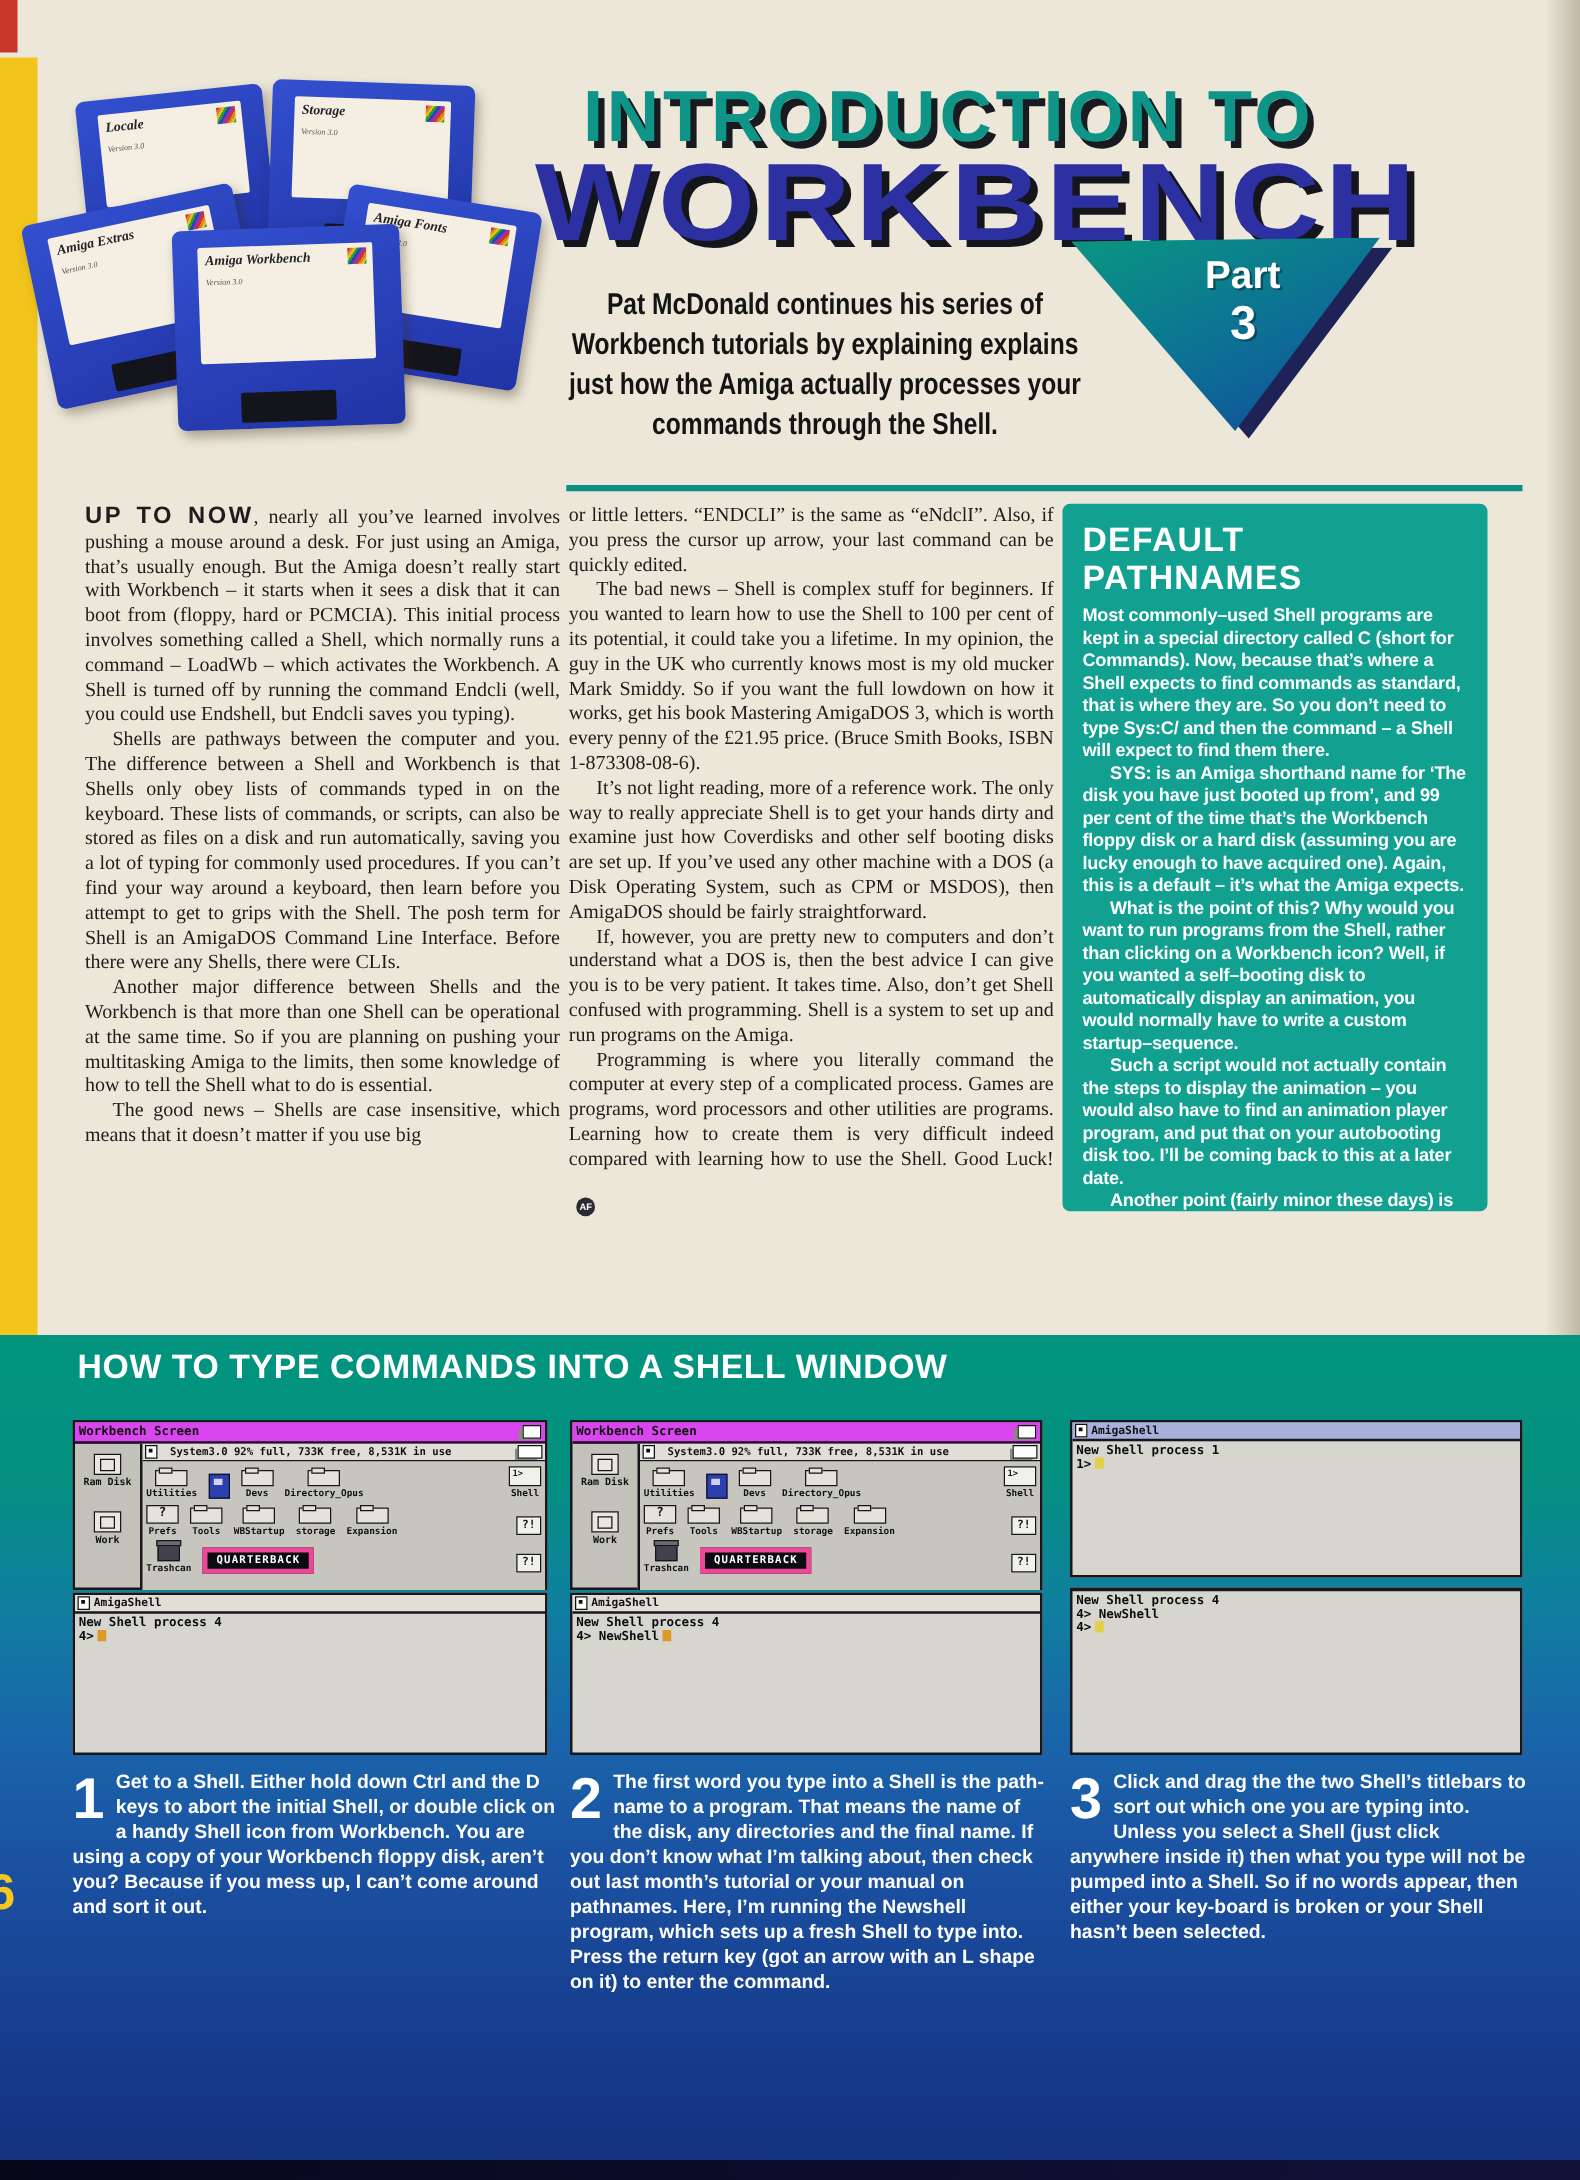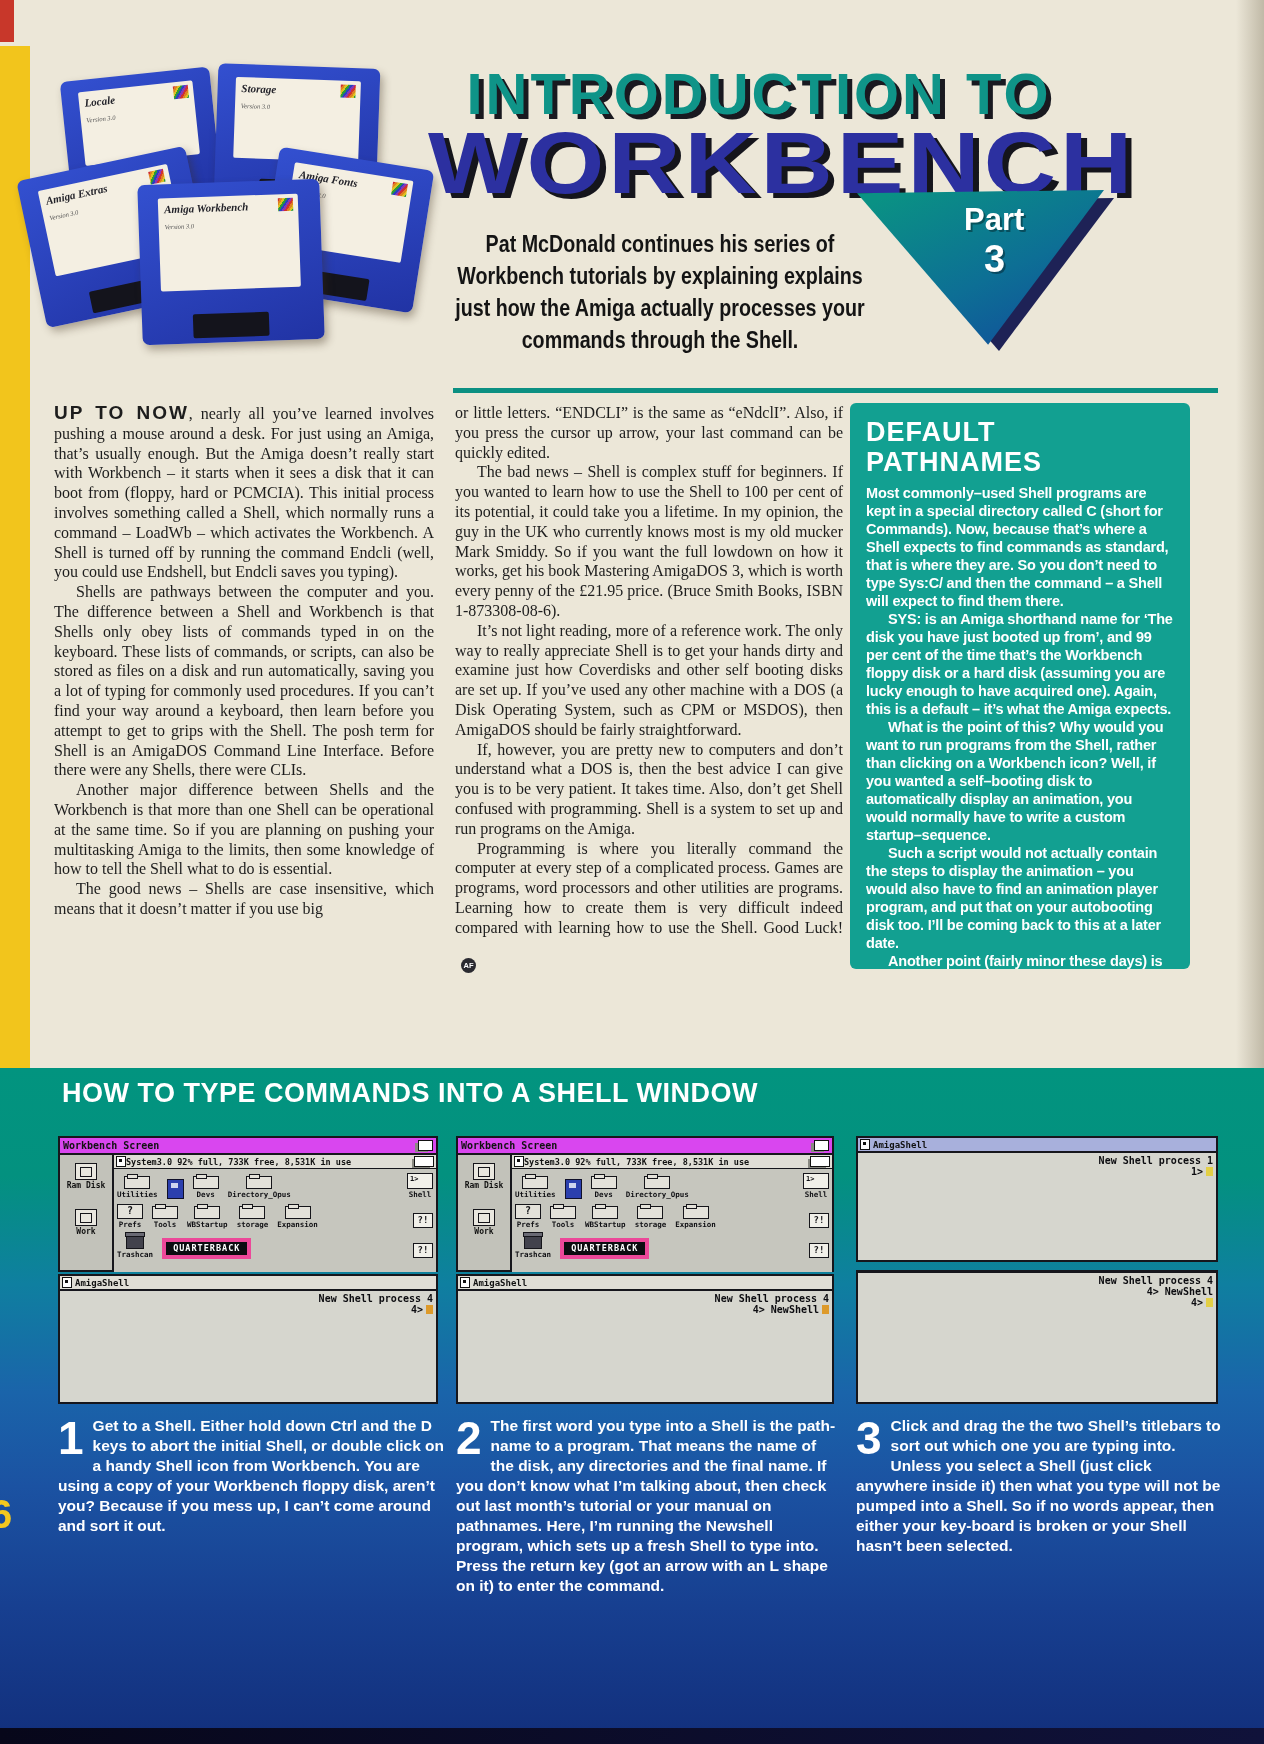--- a/index.html
+++ b/index.html
@@ -38,21 +38,21 @@
               clip-path:polygon(2% 2%,100% 0,54% 98%);}
   .tri{position:absolute;left:852px;top:190px;width:252px;height:158px;
        background:linear-gradient(155deg,#0a9184 8%,#0d6f95 55%,#114e9b 92%);
        clip-path:polygon(2% 2%,100% 0,54% 98%);color:#fff;}
   .tri .part{position:absolute;left:112px;top:12px;font-weight:800;font-size:31px;text-shadow:2px 2px 0 rgba(0,0,0,.35);}
   .tri .num{position:absolute;left:132px;top:48px;font-weight:800;font-size:38px;text-shadow:2px 2px 0 rgba(0,0,0,.35);}
   .teal-rule{position:absolute;left:453px;top:388px;width:765px;height:5px;background:#0b9082;}
   
   .col{position:absolute;top:403px;font-family:"Liberation Serif",serif;font-size:16px;line-height:19.8px;
        color:#1d1d1d;text-align:justify;}
-  #col1{left:54px;width:380px;}
+  #col1{left:68px;width:380px;}
   #col2{left:455px;width:388px;}
   .col p{margin:0;text-indent:22px;}
   .col p.first{text-indent:0;}
   .leadin{font-family:"Liberation Sans",sans-serif;font-weight:900;font-size:19px;letter-spacing:2px;}
   .af-mark{display:inline-block;width:15px;height:15px;border-radius:50%;background:#2a2a30;color:#fff;
            font-family:"Liberation Sans",sans-serif;font-weight:700;font-size:7.5px;line-height:15px;
            text-align:center;text-indent:0;margin-left:6px;vertical-align:-2px;margin-top:20px;}
   
   #sidebar{position:absolute;left:850px;top:403px;width:340px;height:566px;background:#12a091;
            border-radius:6px;padding:14px 16px;box-sizing:border-box;color:#fff;overflow:hidden;}
@@ -79,21 +79,21 @@
   .wb-titlebar .t{flex:1;white-space:nowrap;overflow:hidden;}
   .gadget{width:13px;height:9px;border:1px solid #111;background:#fff;box-shadow:-4px 2px 0 -1px #8a8a82;}
   .wb-desktop{position:relative;height:117px;}
   .disk-col{position:absolute;left:2px;width:48px;text-align:center;font-weight:700;font-size:8px;color:#111;}
   .disk-a{top:8px;} .disk-b{top:54px;}
   .disk-icon{width:20px;height:15px;background:#e9e7df;border:1px solid #15151a;margin:0 auto 1px;position:relative;}
   .disk-icon:after{content:"";position:absolute;left:4px;top:3px;width:10px;height:8px;border:1px solid #15151a;}
   .sys-window{position:absolute;left:52px;top:0;right:0;bottom:0;background:#c6c6be;
               border-left:2px solid #16161c;box-sizing:border-box;overflow:hidden;}
   .sys-titlebar{height:13px;background:#e0ded6;border-bottom:1px solid #16161c;display:flex;align-items:center;
-                gap:0;font-weight:700;font-size:8.5px;padding:0 2px;color:#111;white-space:nowrap;overflow:hidden;}
+                gap:10px;font-weight:700;font-size:8.5px;padding:0 2px;color:#111;white-space:nowrap;overflow:hidden;}
   .close-gadget{flex:none;width:8px;height:9px;border:1px solid #111;background:#fff;position:relative;}
   .close-gadget:after{content:"";position:absolute;left:2px;top:2px;width:3px;height:3px;background:#111;}
   .mini-gadgets{margin-left:auto;flex:none;width:18px;height:9px;border:1px solid #111;background:#fff;
                 box-shadow:-3px 2px 0 -1px #8a8a82;}
   .sys-icons{padding:4px 3px 0 3px;}
   .icon-row{display:flex;align-items:flex-end;gap:9px;margin-bottom:5px;}
   .wbicon{text-align:center;font-weight:700;font-size:7.5px;color:#101014;flex:none;}
   .drawer{width:24px;height:11px;margin:0 auto 1px;background:#e4e2da;border:1px solid #15151a;position:relative;}
   .drawer:before{content:"";position:absolute;left:2px;top:-3px;width:9px;height:3px;background:#e4e2da;border:1px solid #15151a;}
   .mini-blue{width:15px;height:18px;background:#2b3fae;border:1px solid #10102a;position:relative;}
@@ -105,21 +105,21 @@
   .prefsbox{width:24px;height:13px;margin:0 auto 1px;background:#e4e2da;border:1px solid #15151a;
             font-weight:700;font-size:10px;line-height:12px;text-align:center;}
   .trash{width:16px;height:13px;margin:0 auto 1px;background:#42424c;border:1px solid #15151a;position:relative;}
   .trash:before{content:"";position:absolute;left:-2px;top:-3px;width:18px;height:3px;background:#6a6a74;border:1px solid #15151a;}
   .qb-banner{height:13px;background:#0c0c10;color:#fff;font-weight:700;font-size:8.5px;line-height:13px;
              letter-spacing:1px;padding:0 7px;border:4px solid #ec4899;}
   .shell-win{position:absolute;left:0;top:142px;width:100%;height:130px;background:#d6d6ce;
              border:2px solid #16161c;box-sizing:border-box;}
   .shell-titlebar{height:13px;background:#e0ded6;border-bottom:2px solid #16161c;display:flex;align-items:center;
                   gap:3px;font-weight:700;font-size:9px;padding:0 2px;color:#111;}
-  .shell-body{padding:2px 3px;font-weight:700;font-size:10px;line-height:11px;color:#0c0c10;text-align:right;}
+  .shell-body{padding:2px 3px;font-weight:700;font-size:10px;line-height:11px;color:#0c0c10;}
   .cursor{display:inline-block;width:7px;height:9px;background:#dd9a2a;vertical-align:-1px;margin-left:3px;}
   .cursor.yellow{background:#e3cf45;}
   .p3-win{position:absolute;left:0;width:100%;background:#d6d6ce;border:2px solid #16161c;box-sizing:border-box;}
   #p3-top{top:4px;height:126px;}
   #p3-top .shell-titlebar{background:#a8b0dc;}
   #p3-bottom{top:138px;height:134px;border-top-width:3px;}
   
   .step{position:absolute;top:1416px;color:#fff;}
   #c1{left:58px;width:392px;} #c2{left:456px;width:384px;} #c3{left:856px;width:366px;}
   .step-num{float:left;font-weight:800;font-size:46px;line-height:38px;margin:3px 9px 0 0;}

